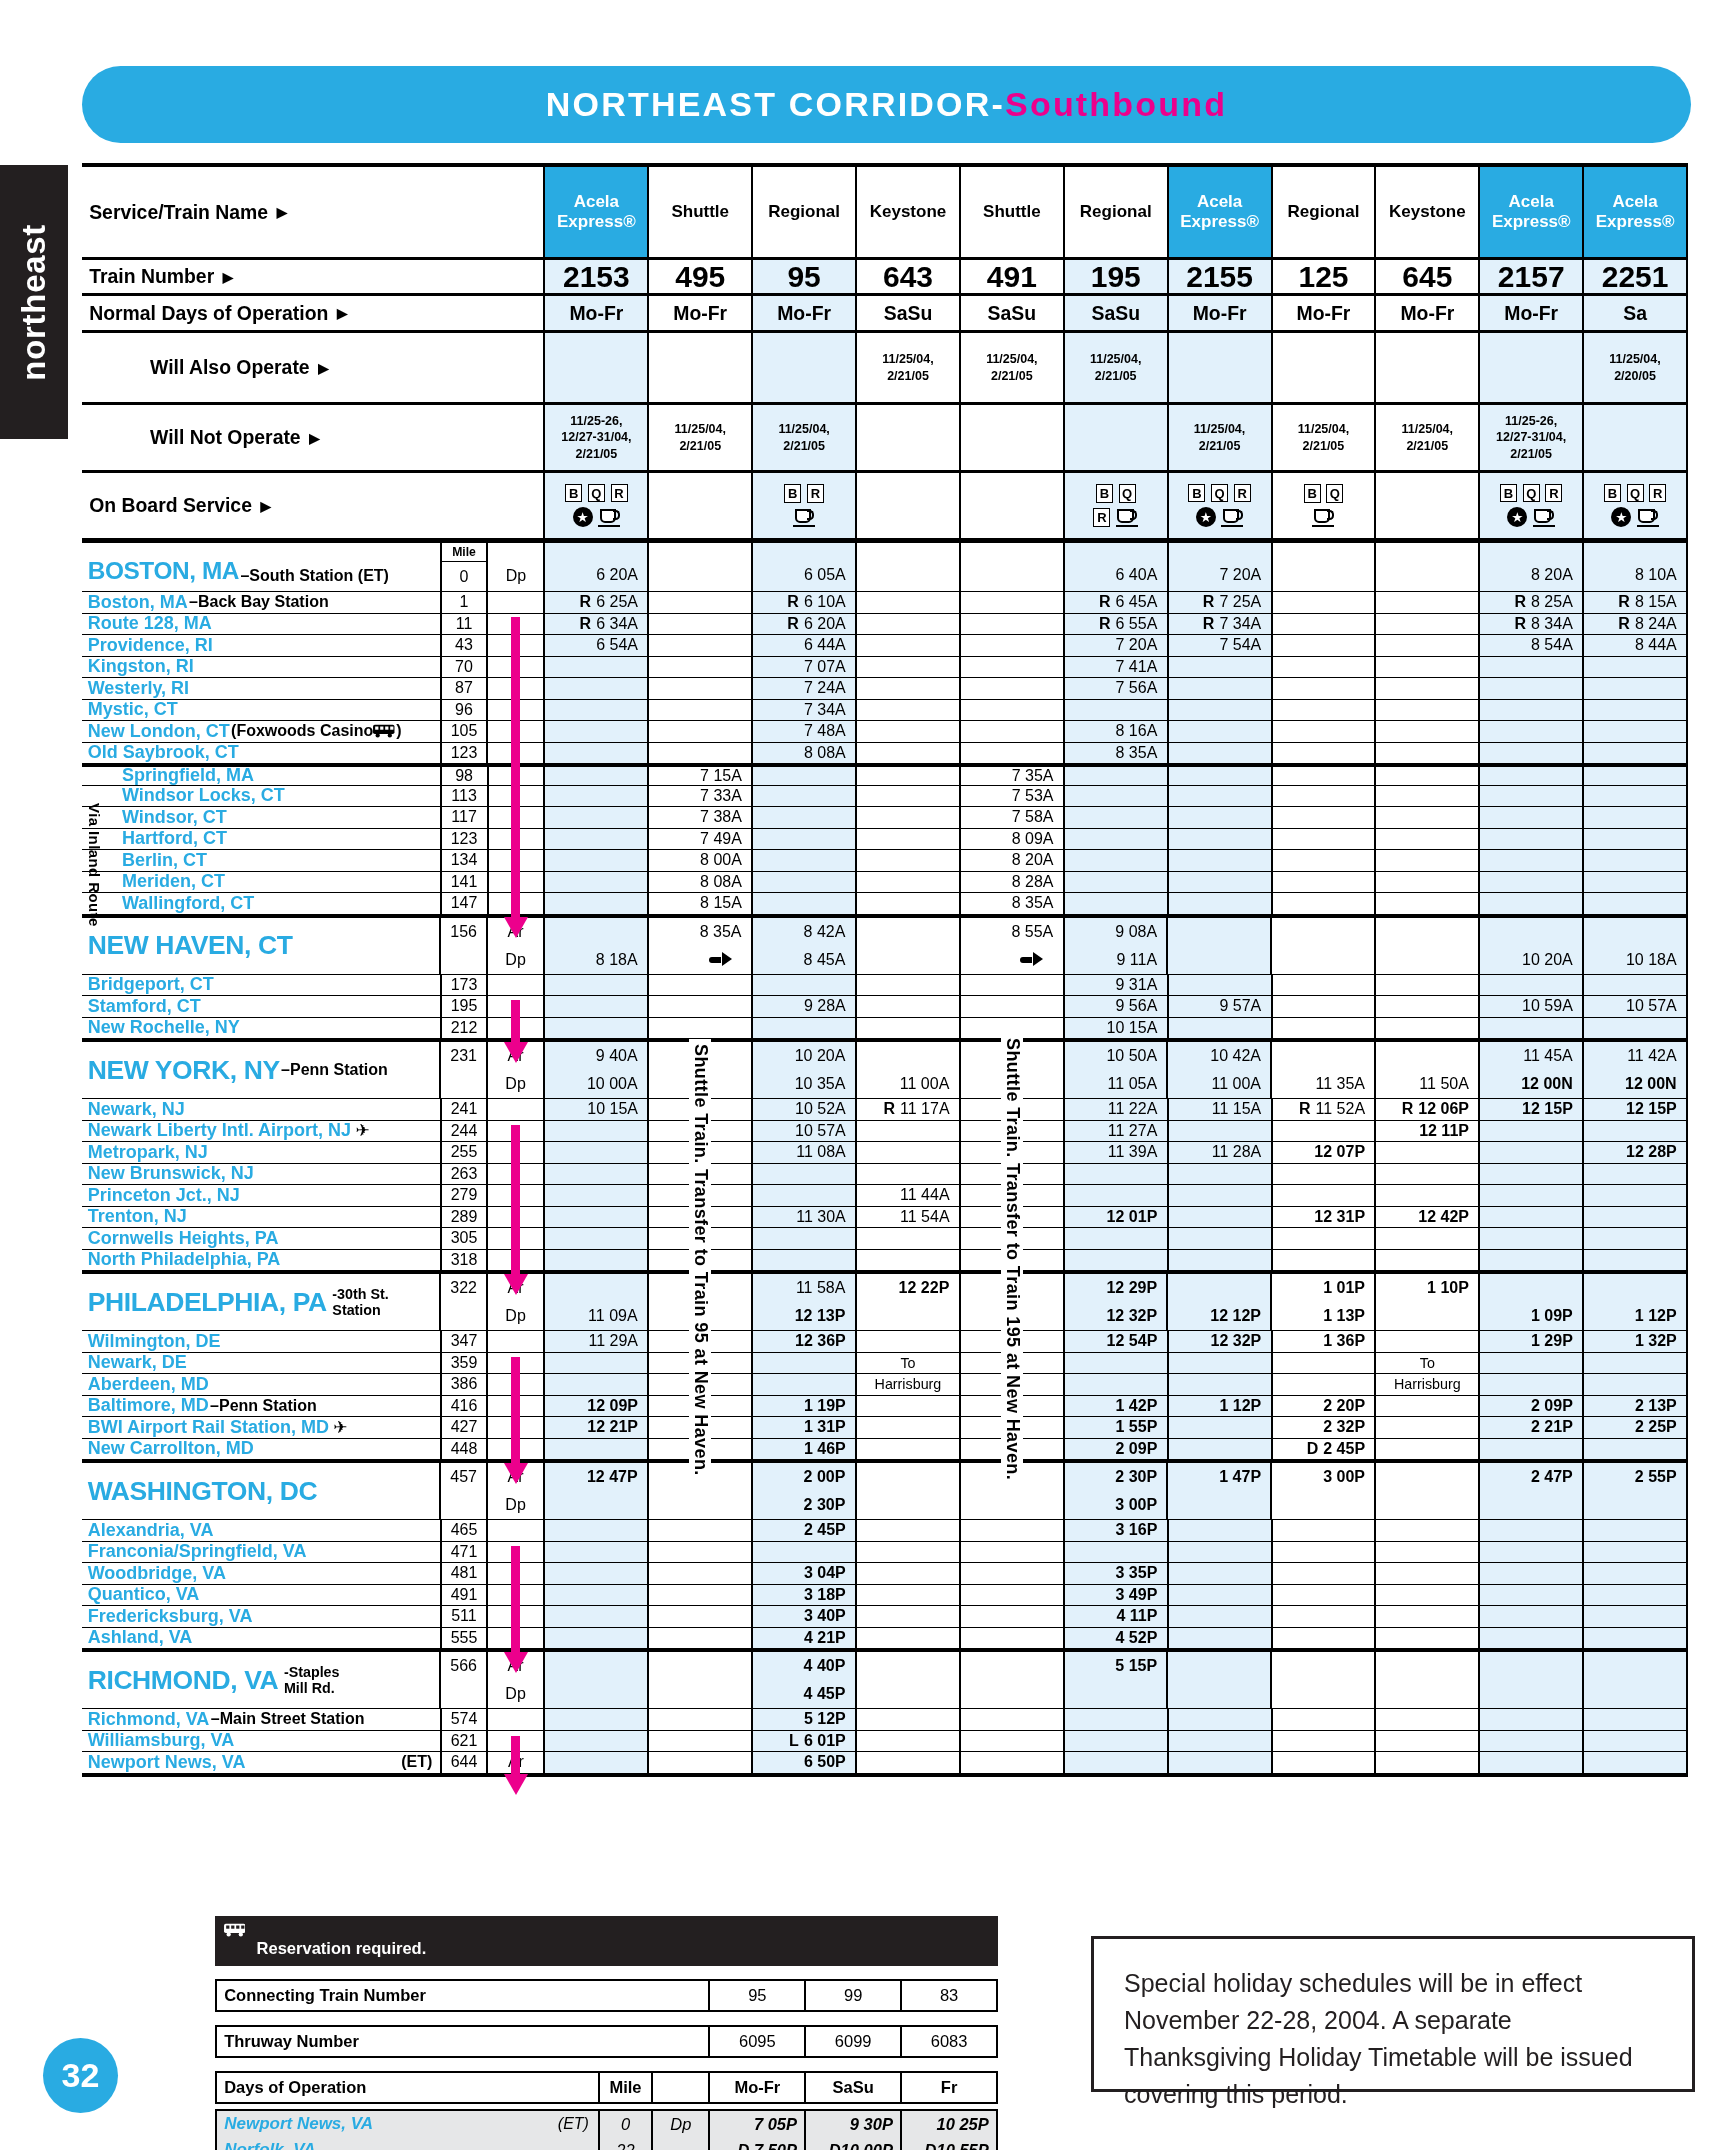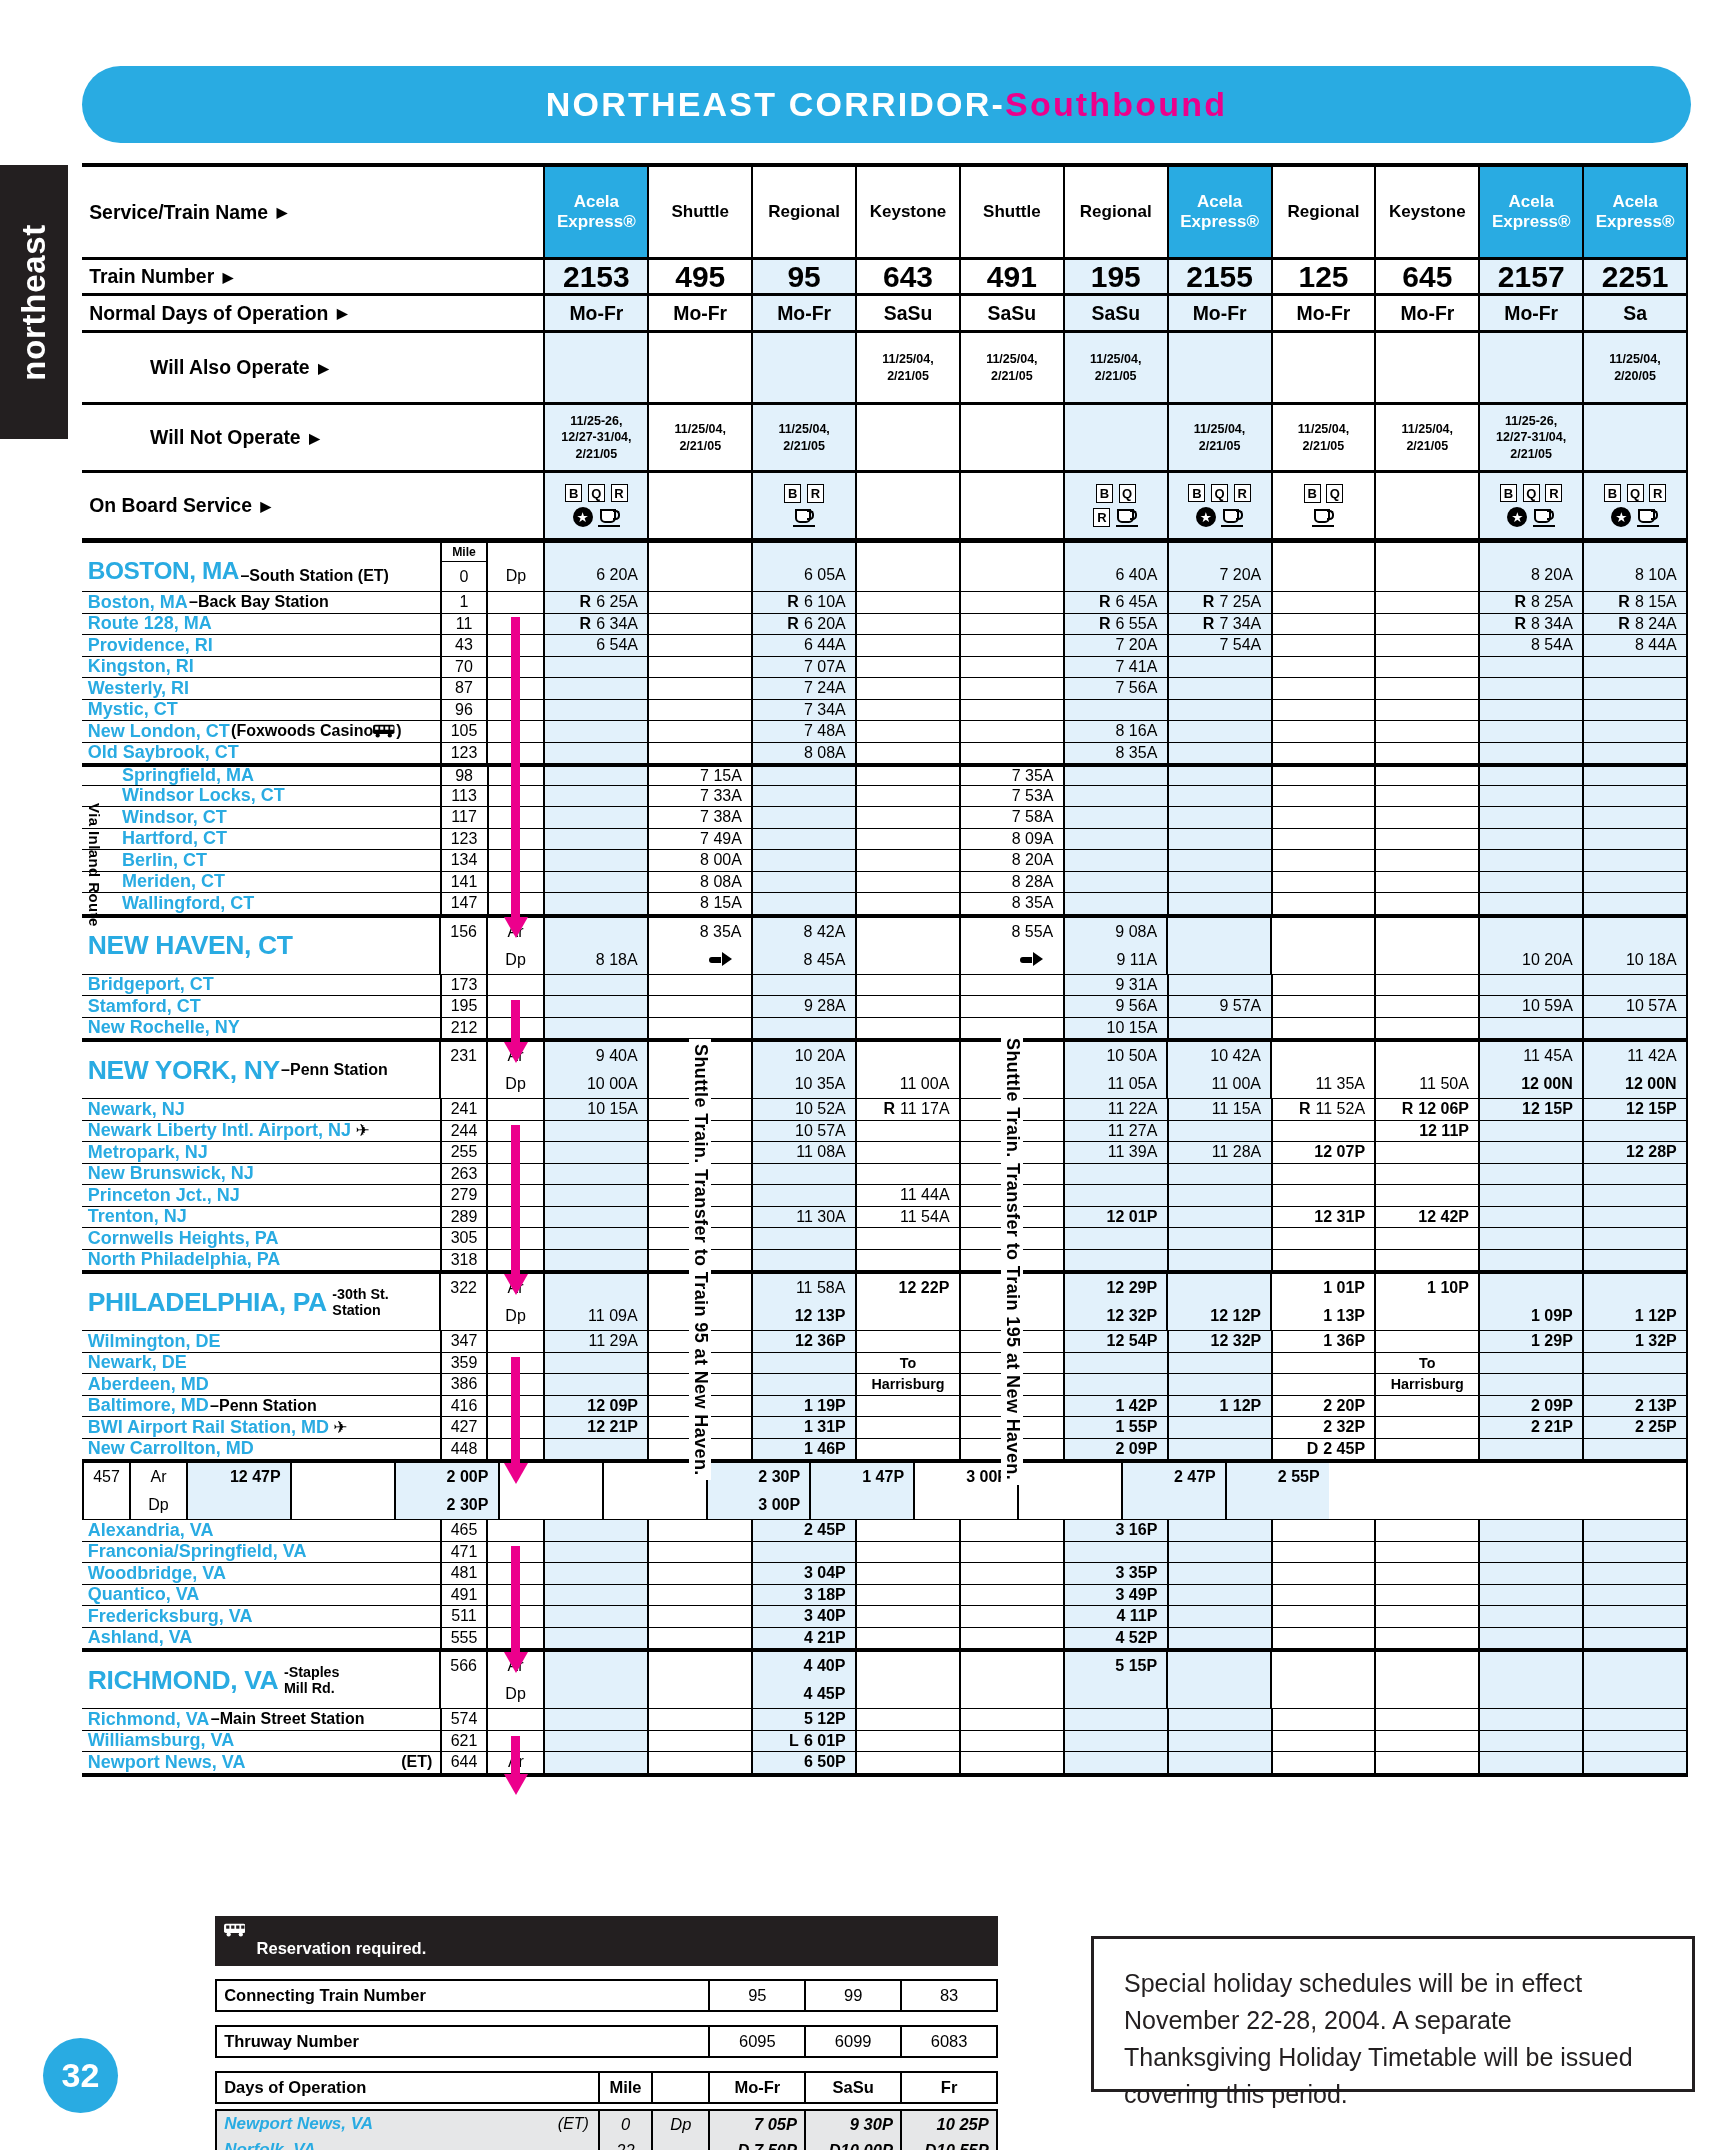--- a/index.html
+++ b/index.html
@@ -74,21 +74,21 @@
   .et{margin-left:auto;margin-right:7.2px;color:#000;font-size:16px;font-weight:bold;}
   .plane{font-size:17px;margin-left:4.3px;color:#000;font-weight:normal;}
   .mcell{width:47px;border-left:2.2px solid #000;display:flex;align-items:center;justify-content:center;
          font-size:16px;}
   .acell{width:57px;border-left:2.2px solid #000;display:flex;align-items:center;justify-content:center;
          font-size:16px;}
   .tcell{width:104px;border-left:2.2px solid #000;display:flex;align-items:center;justify-content:flex-end;
          padding-right:9.3px;font-size:16px;}
   .tcell .pfx{font-weight:bold;margin-right:5px;}
   .tcell.pm{font-weight:bold;}
-  .tcell.ctr{justify-content:center;padding-right:0;font-size:14.3px;font-weight:bold;}
+  .tcell.ctr{justify-content:center;padding-right:0;font-size:14.3px;font-weight:normal;}
   
   .bos-mile{flex-direction:column;padding:0;align-items:stretch;}
   .mile-head{height:19.4px;border-bottom:1.4px solid #000;display:flex;align-items:center;justify-content:center;
              font-size:12.2px;font-weight:bold;}
   .mile-val{flex:1;display:flex;align-items:center;justify-content:center;font-size:16px;}
   .brow.boston .sname{align-items:flex-end;padding-bottom:5.7px;}
   .brow.boston .acell{align-items:flex-end;padding-bottom:5.7px;}
   .brow.boston .tcell{align-items:flex-end;padding-bottom:7.2px;}
   
   .brow.major .mcell{align-items:flex-start;padding-top:5px;}
@@ -1365,20 +1365,23 @@
         <div class="tcell sh"></div>
         <div class="tcell pm">
           <span class="pfx">D</span>
           <span>2 45P</span>
         </div>
         <div class="tcell"></div>
         <div class="tcell sh"></div>
         <div class="tcell sh"></div>
       </div>
       <div class="brow major tt" id="row-washington">
+        <div class="sname">
+          <span class="stn big">WASHINGTON, DC</span>
+        </div>
         <div class="mcell">457</div>
         <div class="ardp2">
           <div>Ar</div>
           <div>Dp</div>
         </div>
         <div class="mlines">
           <div class="mline">
             <div class="tcell sh pm">
               <span>12 47P</span>
             </div>

